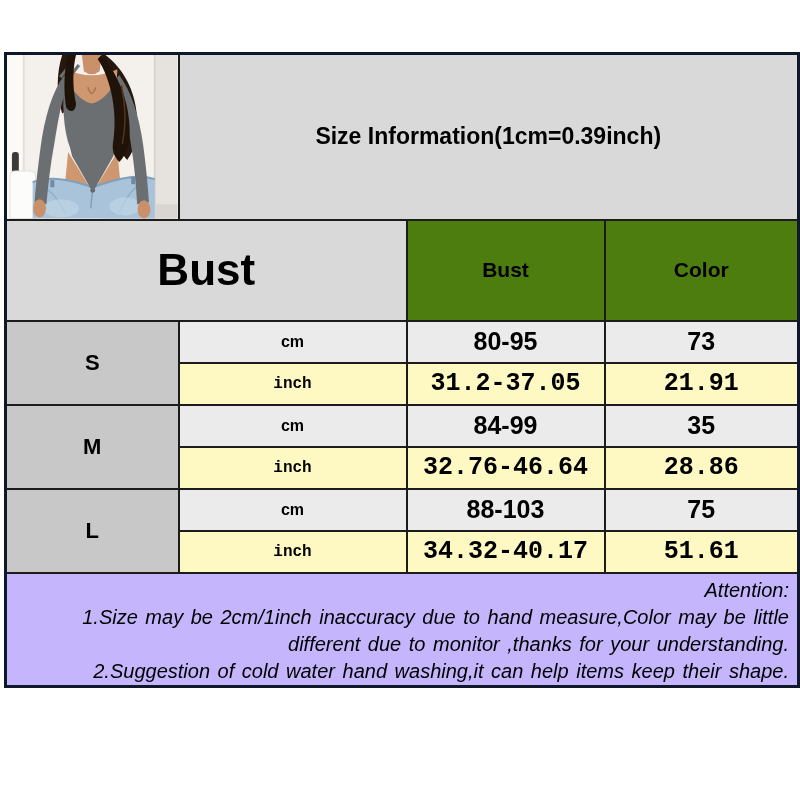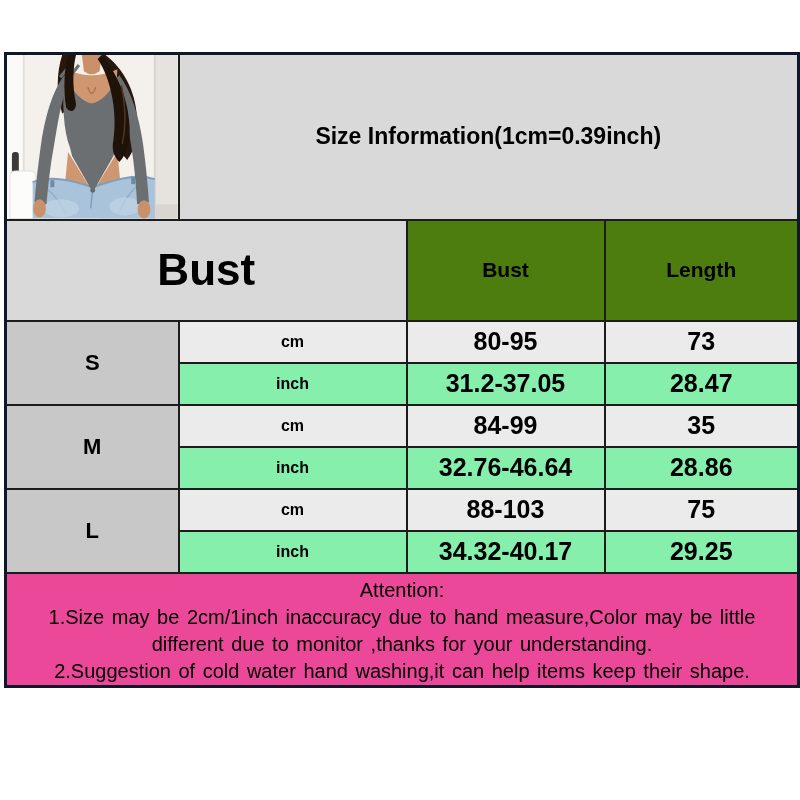--- a/index.html
+++ b/index.html
@@ -23,28 +23,29 @@
     text-align: center; vertical-align: middle;
     overflow: hidden; padding: 0;
   }
   .photo-cell { background: #f4f1ed; }
   .photo-cell svg { display: block; width: 100%; height: 100%; }
   .title-cell  { background: #d9d9d9; font-weight: bold; font-size: 23px; letter-spacing: 0px; }
   .size-head   { background: #d9d9d9; font-weight: bold; font-size: 44px; }
   .col-head    { background: #4d7c0f; font-weight: bold; font-size: 21px; }
   .size-label  { background: #c8c8c8; font-weight: bold; font-size: 22px; }
   .cm-row      { background: #ebebeb; }
-  .inch-row    { background: #86efac; }
+  .inch-row    { background: #fef9c3; font-family: Liberation Mono, monospace; }
   .unit-cell   { font-weight: bold; font-size: 16px; }
   .val-cell    { font-weight: bold; font-size: 25px; }
 
   .attention-cell {
-    text-align: center; vertical-align: top;
+    text-align: right; vertical-align: top;
     padding: 3px 8px 0 8px;
-    background: #ec4899;
+    background: #c4b5fd;
+    font-style: italic;
   }
   .attention-cell .att-line {
     font-size: 20px; line-height: 27px;
     font-weight: 400;
     word-spacing: 2px;
     white-space: nowrap;
   }
 </style>
 </head>
 <body>
@@ -108,33 +109,33 @@
           <path d="M96,0 C110,16 122,40 124,66 C126,86 122,98 114,106 C108,100 106,94 108,84 C112,58 106,24 92,4 Z" fill="#1f1309"></path>
           <path d="M116,30 C120,48 121,70 117,88" stroke="#54351d" stroke-width="1.5" fill="none"></path>
         </svg>
       </td>
       <td class="title-cell" colspan="3">Size Information(1cm=0.39inch)</td>
     </tr>
 
     <tr style="height:101px">
       <td class="size-head" colspan="2">Bust</td>
       <td class="col-head">Bust</td>
-      <td class="col-head">Length</td>
+      <td class="col-head">Color</td>
     </tr>
 
     <tr style="height:42px" class="cm-row">
       <td class="size-label" rowspan="2">S</td>
       <td class="unit-cell">cm</td>
       <td class="val-cell">80-95</td>
       <td class="val-cell">73</td>
     </tr>
     <tr style="height:42px" class="inch-row">
       <td class="unit-cell">inch</td>
       <td class="val-cell">31.2-37.05</td>
-      <td class="val-cell">28.47</td>
+      <td class="val-cell">21.91</td>
     </tr>
 
     <tr style="height:42px" class="cm-row">
       <td class="size-label" rowspan="2">M</td>
       <td class="unit-cell">cm</td>
       <td class="val-cell">84-99</td>
       <td class="val-cell">35</td>
     </tr>
     <tr style="height:42px" class="inch-row">
       <td class="unit-cell">inch</td>
@@ -144,21 +145,21 @@
 
     <tr style="height:42px" class="cm-row">
       <td class="size-label" rowspan="2">L</td>
       <td class="unit-cell">cm</td>
       <td class="val-cell">88-103</td>
       <td class="val-cell">75</td>
     </tr>
     <tr style="height:42px" class="inch-row">
       <td class="unit-cell">inch</td>
       <td class="val-cell">34.32-40.17</td>
-      <td class="val-cell">29.25</td>
+      <td class="val-cell">51.61</td>
     </tr>
 
     <tr>
       <td class="attention-cell" colspan="4">
         <div class="att-line">Attention:</div>
         <div class="att-line">1.Size may be 2cm/1inch inaccuracy due to hand measure,Color may be little</div>
         <div class="att-line">different due to monitor ,thanks for your understanding.</div>
         <div class="att-line">2.Suggestion of cold water hand washing,it can help items keep their shape.</div>
       </td>
     </tr>

